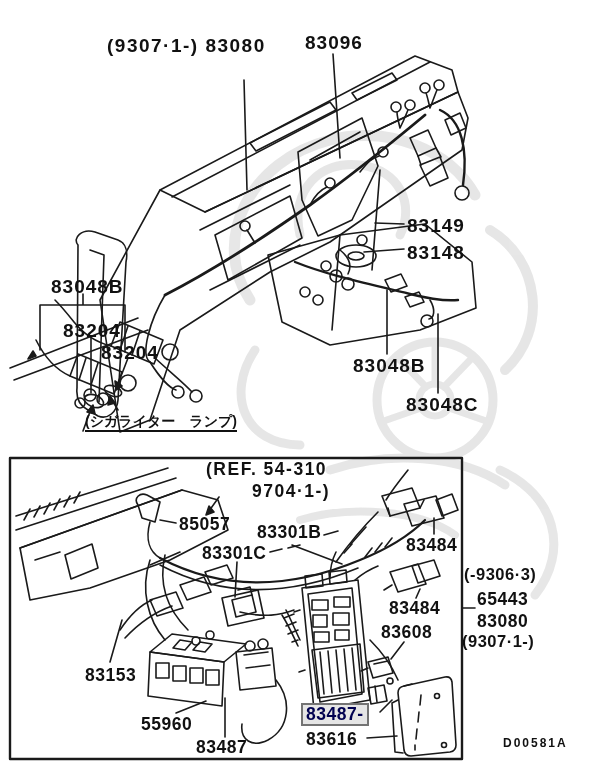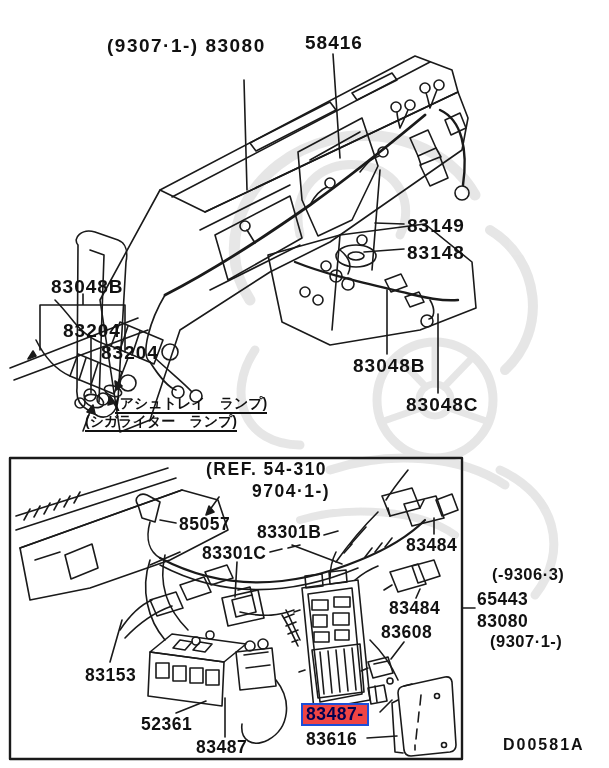--- a/index.html
+++ b/index.html
@@ -9,24 +9,24 @@
   }
   #art{position:absolute;left:0;top:0;}
   .lbl{
     position:absolute;color:#111;font-weight:bold;white-space:nowrap;
     line-height:1.05;user-select:none;
   }
   .fs19{font-size:19px;letter-spacing:1px;}
   .fs17{font-size:17.5px;letter-spacing:.5px;}
   .code{letter-spacing:1.5px;}
   .jp{font-size:14px;font-weight:bold;letter-spacing:0;border-bottom:2px solid #111;padding-bottom:1px;}
-  .small-id{font-size:16px;letter-spacing:2px;}
-  .note{font-size:16.5px;letter-spacing:.5px;padding-left:28px;}
+  .small-id{font-size:12px;letter-spacing:2px;}
+  .note{font-size:16.5px;letter-spacing:.5px;}
   .hl{
-    background:#ef4444;border:2px solid #1d4ed8;color:#000050;
+    background:#e5e5e5;border:2px solid #737373;color:#000050;
     padding:0 3px 1px 3px;font-size:17.5px;letter-spacing:.5px;
   }
 </style>
 </head>
 <body>
 
 <div id="stage">
 
   <svg id="art" width="609" height="768" viewBox="0 0 609 768" stroke="#1a1a1a" fill="none" stroke-width="1.6" stroke-linecap="round" stroke-linejoin="round">
 
@@ -245,41 +245,40 @@
       <circle cx="437" cy="696" r="2.5"></circle>
         <circle cx="444" cy="745" r="2.5"></circle>
       <path d="M404,686 L412,684"></path>
       <path d="M367,738 L397,736"></path>
 
       <path d="M370,640 C382,652 392,666 398,680"></path>
     </g>
   </svg>
 
   <div class="lbl fs19 code" style="left:107px;top:36px">(9307·1-) 83080</div>
-  <div class="lbl fs19" style="left:305px;top:33px">58416</div>
+  <div class="lbl fs19" style="left:305px;top:33px">83096</div>
   <div class="lbl fs19" style="left:407px;top:216px">83149</div>
   <div class="lbl fs19" style="left:407px;top:243px">83148</div>
   <div class="lbl fs19" style="left:51px;top:277px">83048B</div>
   <div class="lbl fs19" style="left:63px;top:321px">83204</div>
   <div class="lbl fs19" style="left:101px;top:343px">83204</div>
-  <div class="lbl jp" style="left:115px;top:396px">(アシュトレイ　ランプ)</div>
   <div class="lbl jp" style="left:85px;top:414px">(シガライター　ランプ)</div>
   <div class="lbl fs19" style="left:353px;top:356px">83048B</div>
   <div class="lbl fs19" style="left:406px;top:395px">83048C</div>
 
   <div class="lbl fs17 code" style="left:206px;top:460px">(REF. 54-310</div>
   <div class="lbl fs17 code" style="left:252px;top:482px">9704·1-)</div>
   <div class="lbl fs17" style="left:179px;top:515px">85057</div>
   <div class="lbl fs17" style="left:257px;top:523px">83301B</div>
   <div class="lbl fs17" style="left:202px;top:544px">83301C</div>
   <div class="lbl fs17" style="left:406px;top:536px">83484</div>
   <div class="lbl fs17" style="left:389px;top:599px">83484</div>
   <div class="lbl fs17" style="left:381px;top:623px">83608</div>
   <div class="lbl fs17" style="left:85px;top:666px">83153</div>
-  <div class="lbl fs17" style="left:141px;top:715px">52361</div>
+  <div class="lbl fs17" style="left:141px;top:715px">55960</div>
   <div class="lbl fs17" style="left:196px;top:738px">83487</div>
   <div class="lbl hl" style="left:301px;top:703px">83487-</div>
   <div class="lbl fs17" style="left:306px;top:730px">83616</div>
 
   <div class="lbl note" style="left:464px;top:566px">(-9306·3)</div>
   <div class="lbl fs17" style="left:477px;top:590px">65443</div>
   <div class="lbl fs17" style="left:477px;top:612px">83080</div>
   <div class="lbl note" style="left:462px;top:633px">(9307·1-)</div>
 
   <div class="lbl small-id" style="left:503px;top:737px">D00581A</div>

